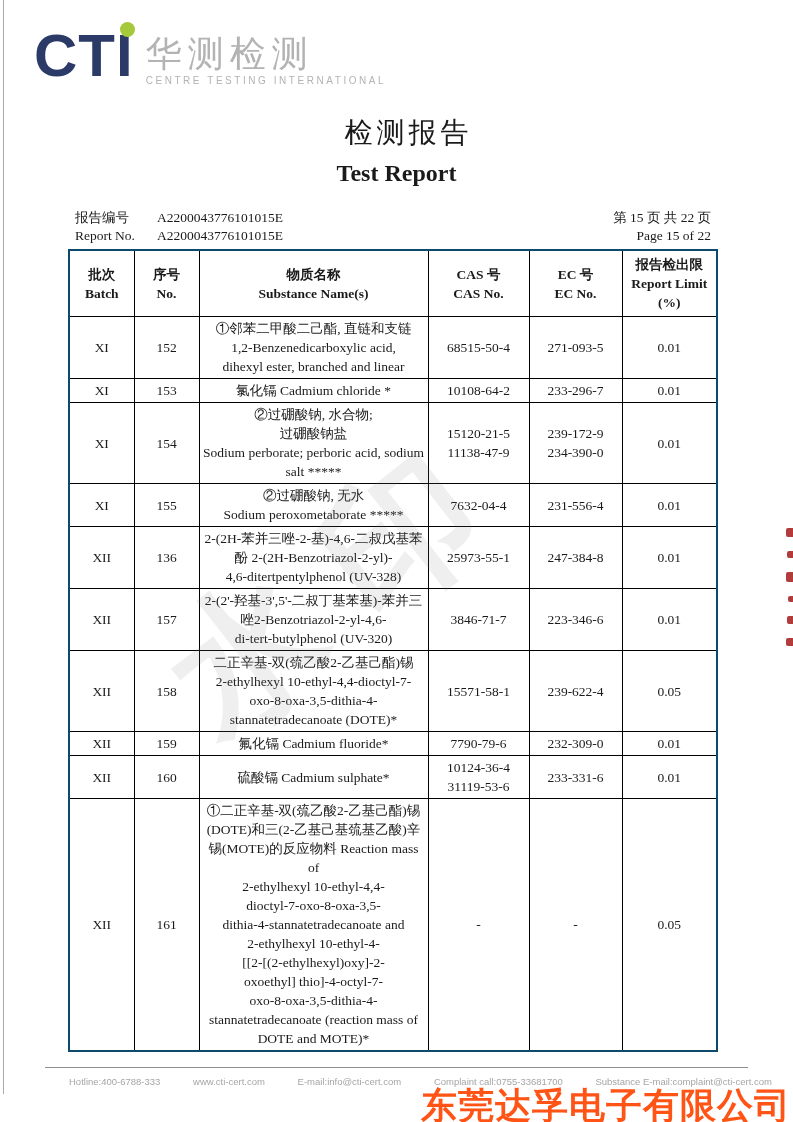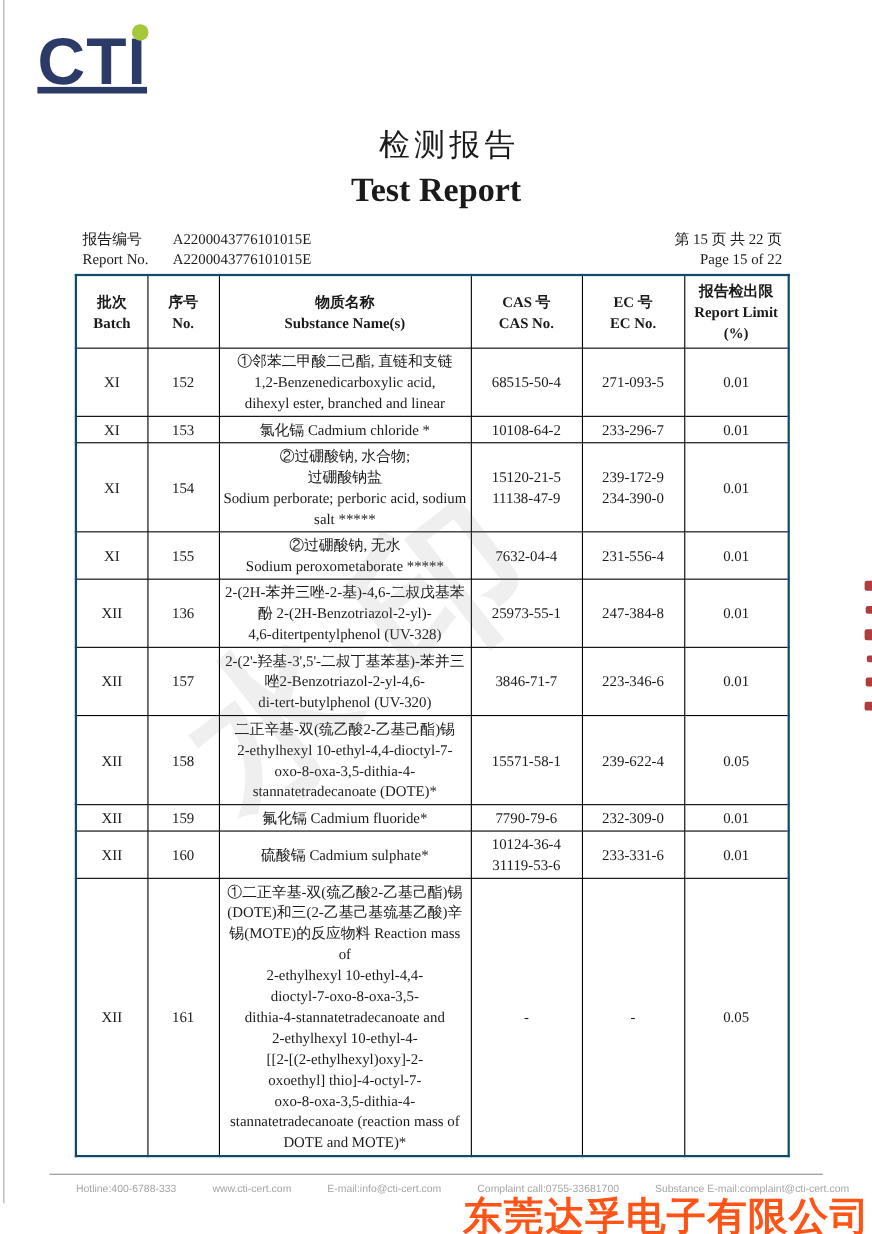--- a/index.html
+++ b/index.html
@@ -14,31 +14,30 @@
   }
   .scan-line{position:absolute;left:3px;top:0;width:1px;height:1094px;background:#aaaaaa;}
 
   
   .logo{position:absolute;left:34px;top:24px;display:flex;align-items:flex-end;}
   .logo-cti{
     position:relative;
     font-family:"Liberation Sans", sans-serif;
     font-weight:bold;font-size:60px;line-height:64px;
     letter-spacing:1px;
-    text-decoration:underline;
   }
   .logo-dot{position:absolute;top:-2px;right:-1px;width:15px;height:15px;border-radius:50%;}
   .logo-right{margin-left:12px;padding-bottom:2px;}
   .logo-cn{font-family:"Liberation Sans", sans-serif;font-size:36px;line-height:40px;letter-spacing:6px;}
   .logo-tagline{font-family:"Liberation Sans", sans-serif;font-size:10px;letter-spacing:2.55px;margin-top:1px;}
 
   
   .title-block{position:absolute;top:112px;left:0;width:100%;text-align:center;}
   .title-cn{font-size:28px;font-weight:normal;letter-spacing:4px;line-height:42px;padding-left:24px;}
-  .title-en{font-size:31px;font-weight:bold;line-height:38px;}
+  .title-en{font-size:24px;font-weight:bold;line-height:38px;}
 
   
   .meta{position:absolute;left:75px;top:209px;width:636px;display:flex;justify-content:space-between;font-size:13.5px;line-height:18px;}
   .meta-left{display:grid;grid-template-columns:78px auto;column-gap:4px;}
   .meta-right{text-align:right;}
 
   
   table.report{
     position:absolute;left:68px;top:249px;
     border-collapse:collapse;
@@ -92,20 +91,24 @@
 <body>
 
 <div class="page">
 
   <div class="scan-line"></div>
 
   <div class="logo">
     <div class="logo-cti" style="color: rgb(44, 58, 104);">
       <span>CTI</span>
       <span class="logo-dot" style="background: rgb(166, 200, 59);"></span>
+    </div>
+    <div class="logo-right">
+      <div class="logo-cn" style="color: rgb(179, 179, 179);">华测检测</div>
+      <div class="logo-tagline" style="color: rgb(179, 179, 179);">CENTRE TESTING INTERNATIONAL</div>
     </div>
   </div>
 
   <div class="title-block">
     <div class="title-cn">检测报告</div>
     <div class="title-en">Test Report</div>
   </div>
 
   <div class="meta">
     <div class="meta-left">

